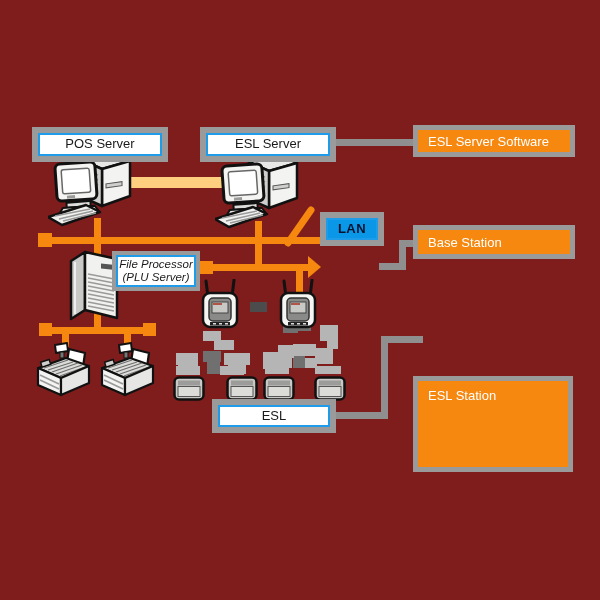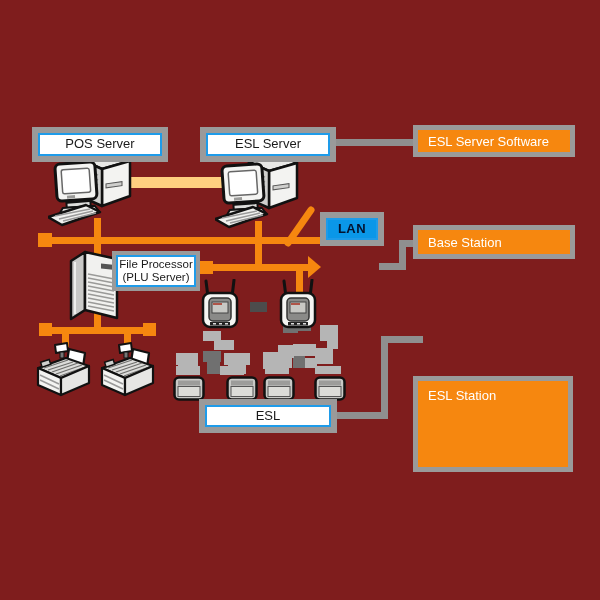--- a/index.html
+++ b/index.html
@@ -5,21 +5,21 @@
   html,body{margin:0;padding:0;background:#000;}
   #stage{position:relative;width:600px;height:600px;background:#7f1d1d;overflow:hidden;
          font-family:"Liberation Sans", sans-serif;}
   .abs{position:absolute;}
 
   
   .labelbox{position:absolute;background:#fff;border:2px solid #1E9BE9;
             box-shadow:0 0 0 6px #9a9a9a;display:flex;align-items:center;justify-content:center;
             color:#1a1a1a;font-size:13px;line-height:1.1;text-align:center;white-space:pre-line;
             box-sizing:border-box;z-index:30;}
-  .labelbox.small{font-size:11.5px;box-shadow:0 0 0 4px #9a9a9a;}
+  .labelbox.small{font-size:11.5px;box-shadow:0 0 0 4px #9a9a9a;font-style:italic;}
   .lanbox{background:#0A97E8;color:#04122e;font-weight:bold;letter-spacing:.5px;}
 
   
   .annbox{position:absolute;background:#F6870F;box-shadow:0 0 0 5px #9a9a9a;color:#fff;
           font-size:13px;display:flex;align-items:center;box-sizing:border-box;
           padding-left:10px;z-index:30;}
   .annbox.big{align-items:flex-start;padding-top:7px;}
 
   
   .gray{position:absolute;background:#8f8f8f;z-index:5;}
@@ -226,21 +226,21 @@
   <div class="labelbox" style="left:206px;top:133px;width:124px;height:23px">
     <span>ESL Server</span>
   </div>
   <div class="labelbox small" style="left:116px;top:255px;width:80px;height:32px">
     <span>File Processor
 (PLU Server)</span>
   </div>
   <div class="labelbox lanbox" style="left:326px;top:218px;width:52px;height:22px">
     <span>LAN</span>
   </div>
-  <div class="labelbox" style="left:205px;top:405px;width:126px;height:22px">
+  <div class="labelbox" style="left:218px;top:405px;width:112px;height:22px">
     <span>ESL</span>
   </div>
 
   <div class="annbox" style="left:418px;top:130px;width:152px;height:22px">
     <span>ESL Server Software</span>
   </div>
   <div class="annbox" style="left:418px;top:230px;width:152px;height:24px">
     <span>Base Station</span>
   </div>
   <div class="annbox big" style="left:418px;top:381px;width:150px;height:86px">

